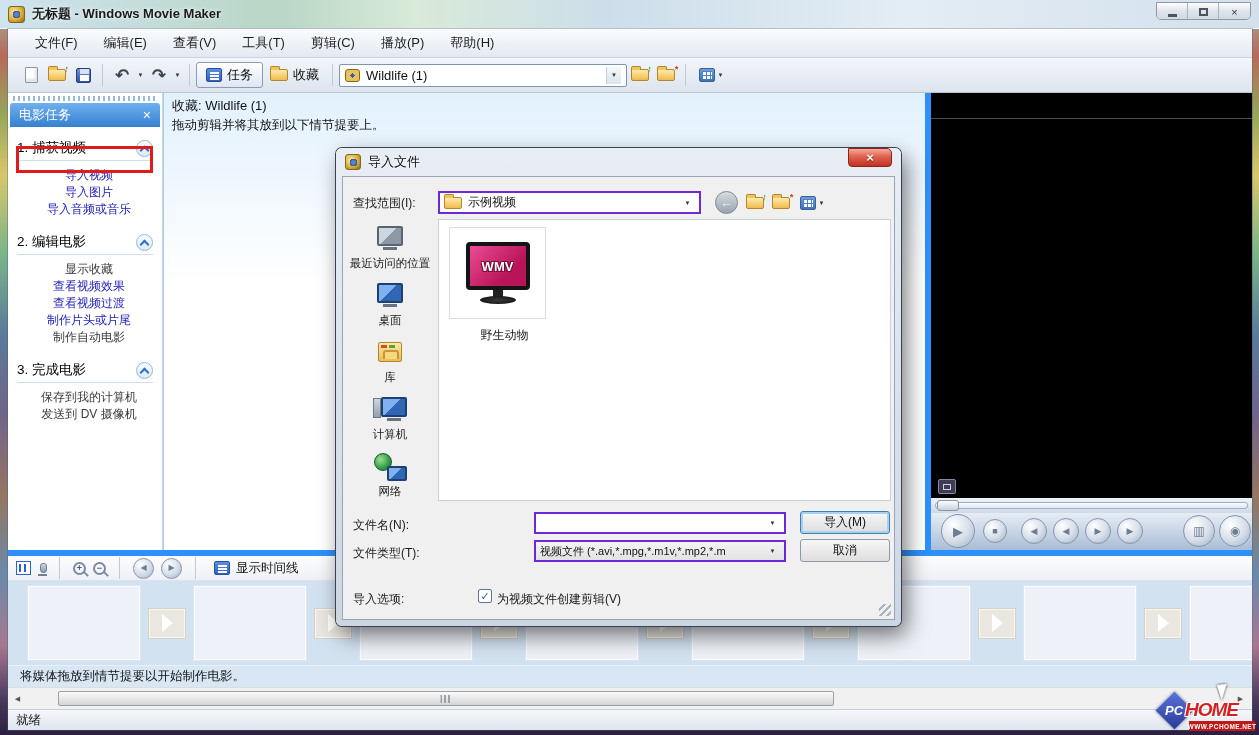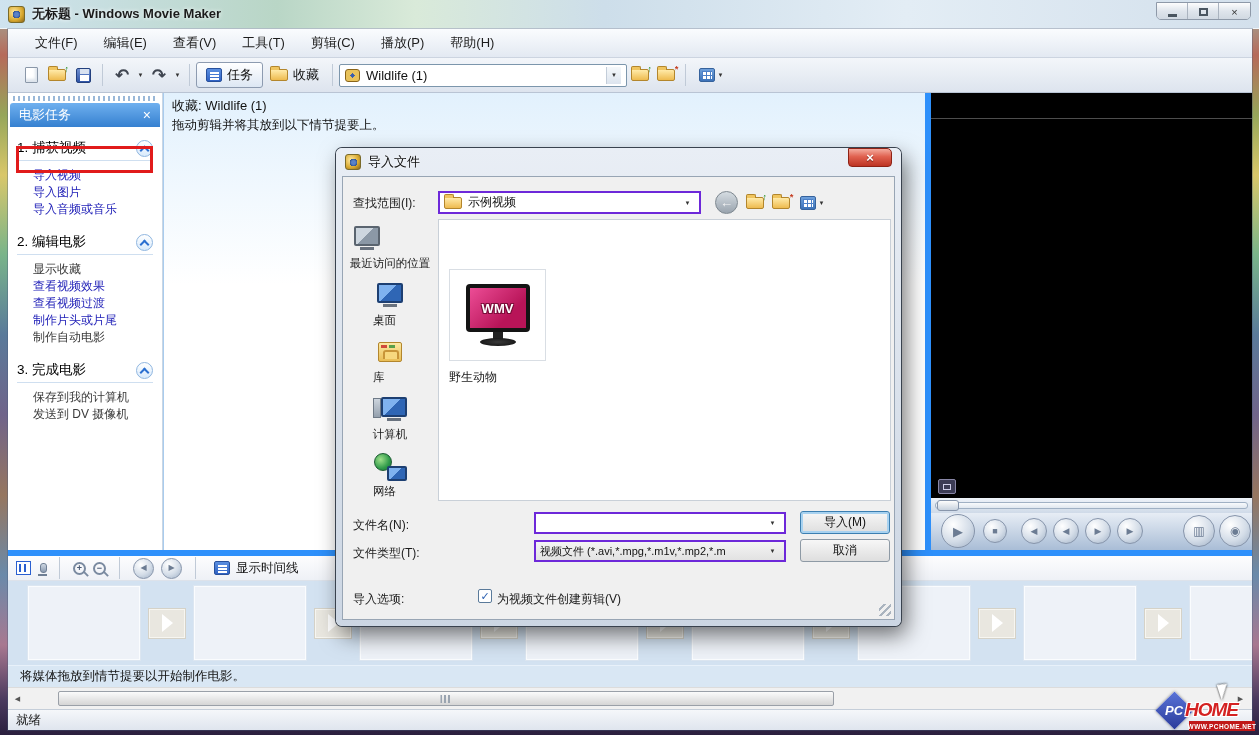--- a/index.html
+++ b/index.html
@@ -44,21 +44,21 @@
   .combo{height:23px;border:1px solid #7c96ac;background:#fff;border-radius:2px;display:flex;align-items:center;padding:0 5px;gap:6px;font-size:13px;color:#111;}
   .combo .cbx{margin-left:auto;width:15px;height:17px;display:flex;align-items:center;justify-content:center;background:linear-gradient(#f5f8fb,#dce4ee);border-left:1px solid #c3cdd9;}
   .reel{width:15px;height:13px;border-radius:3px;border:1px solid #8a6418;background:radial-gradient(circle at 50% 50%,#3a5fae 0 24%,#e8c25a 25% 100%);flex:none;}
   .ico-views{width:16px;height:14px;border:1px solid #35629c;background:linear-gradient(#6ea0dc,#3c72b8);border-radius:2px;position:relative;}
   .ico-views::before{content:"";position:absolute;inset:2px;background:#fff;background-image:linear-gradient(#4c80c8 1px,transparent 1px),linear-gradient(90deg,#4c80c8 1px,transparent 1px);background-size:4px 4px;}
   
   .taskpane{position:absolute;left:0;top:64px;width:155px;height:457px;background:#fff;border-right:1px solid #c9d6e4;overflow:hidden;}
   .pane-grip{height:5px;margin:3px 5px 2px;background:repeating-linear-gradient(90deg,#9ab8d8 0 2px,transparent 2px 5px);}
   .tp-header{margin:0 2px;height:24px;background:linear-gradient(#6fb0ef,#3580d0);border-radius:3px 3px 0 0;color:#fff;font-size:13px;display:flex;align-items:center;padding:0 9px;}
   .tp-x{margin-left:auto;font-size:14px;line-height:1;color:#fff;}
-  .tp-sec{margin:12px 9px 0 9px;}
+  .tp-sec{margin:12px 9px 0 9px;text-align:center;}
   .tp-h{display:flex;align-items:center;font-size:13.5px;color:#000;border-bottom:1px solid #cfdff0;padding-bottom:3px;}
   .tp-chev{width:17px;height:17px;border-radius:50%;border:1px solid #8fb6e0;background:linear-gradient(#ffffff,#d8eafc);position:relative;margin-left:auto;flex:none;}
   .tp-chev::after{content:"";position:absolute;left:4px;top:6px;width:5px;height:5px;border-left:2px solid #2a6fd0;border-top:2px solid #2a6fd0;transform:rotate(45deg);}
   .tp-items{padding:5px 0 2px 8px;}
   .tp-item{font-size:12px;margin:2px 8px;color:#2222b8;line-height:15px;}
   .tp-item.plain{color:#3a3a3a;}
   .collection{position:absolute;left:155px;top:64px;width:762px;height:457px;background:linear-gradient(#e2f1fd,#ffffff 42%);border-left:1px solid #a9ccee;padding:4px 0 0 8px;}
   .col-title{font-size:13px;color:#111;}
   .col-sub{font-size:12.5px;color:#111;margin-top:2px;}
   .vsplit{position:absolute;left:917px;top:64px;width:6px;height:457px;background:#2e90fb;}
@@ -102,37 +102,37 @@
   .dlg-close{position:absolute;right:9px;top:0;width:44px;height:19px;border-radius:0 5px 4px 4px;
     background:linear-gradient(#f4ab9e,#e0614f 45%,#bd3423);border:1px solid #8e2215;color:#fff;
     display:flex;align-items:center;justify-content:center;font-size:13px;font-weight:bold;text-shadow:0 1px 1px #7a1a0e;}
   .dlg-client{position:absolute;left:6px;top:28px;width:553px;height:444px;background:#f0f0f0;border:1px solid #98a5b4;}
   .dl{position:absolute;font-size:12px;color:#1a1a1a;}
   .dcombo{position:absolute;height:23px;border:2px solid #6d28d9;background:#fff;display:flex;align-items:center;gap:6px;padding:0 4px;font-size:12px;color:#111;}
   .dcombo .cbx{margin-left:auto;width:15px;height:100%;display:flex;align-items:center;justify-content:center;}
   .navcircle{position:absolute;width:23px;height:23px;border-radius:50%;background:linear-gradient(#d5dce2,#9aa4ae);border:1px solid #7e8890;color:#f5f5f5;display:flex;align-items:center;justify-content:center;font-size:13px;font-weight:bold;}
   .navico{position:absolute;width:24px;height:23px;display:flex;align-items:center;justify-content:center;}
   .places{position:absolute;left:0;top:42px;width:94px;height:282px;display:flex;flex-direction:column;align-items:center;padding-top:6px;gap:11px;}
-  .place{display:flex;flex-direction:column;gap:3px;font-size:11.5px;color:#1a1a1a;white-space:nowrap;}
+  .place{display:flex;flex-direction:column;align-items:center;gap:3px;font-size:11.5px;color:#1a1a1a;white-space:nowrap;}
   .pic{width:34px;height:28px;position:relative;}
   .scrn{position:absolute;left:4px;top:1px;width:26px;height:20px;background:#1d3f72;border-radius:2px;padding:2px;}
   .scrn i{display:block;width:100%;height:100%;background:linear-gradient(135deg,#7fb2ef 0 45%,#2f66b5 46%);}
   .scrn::after{content:"";position:absolute;left:50%;bottom:-4px;transform:translateX(-50%);width:14px;height:3px;background:#69727e;}
   .pic-gray .scrn{background:#5a646f;}
   .pic-gray .scrn i{background:linear-gradient(135deg,#cdd6df 0 45%,#8b98a6 46%);}
   .lib{position:absolute;left:5px;top:3px;width:24px;height:20px;background:linear-gradient(#fce9a2,#e9bd55);border:1px solid #b3862c;border-radius:2px;}
   .lib::before{content:"";position:absolute;left:2px;top:2px;width:6px;height:3px;background:#d04a3a;}
   .lib::after{content:"";position:absolute;left:10px;top:2px;width:6px;height:3px;background:#5aa04a;}
   .lib i{position:absolute;left:4px;bottom:2px;width:16px;height:9px;border:2px solid #c89538;border-bottom:none;border-radius:3px 3px 0 0;background:#f7d87e;}
   .tower{position:absolute;left:0;top:2px;width:8px;height:20px;background:linear-gradient(#cdd5de,#94a0ad);border:1px solid #6f7a87;}
   .globe{position:absolute;left:1px;top:0;width:18px;height:18px;border-radius:50%;background:radial-gradient(circle at 35% 35%,#9fe08a,#2f9a4a 60%,#1c6c3a);border:1px solid #1a5a30;}
   .minisrn{position:absolute;right:0;bottom:0;width:20px;height:15px;background:#1d3f72;border-radius:2px;padding:2px;}
   .minisrn i{display:block;width:100%;height:100%;background:linear-gradient(135deg,#7fb2ef 0 45%,#2f66b5 46%);}
   .filelist{position:absolute;left:95px;top:42px;width:453px;height:282px;background:#fff;border:1px solid #c9d0d8;}
-  .file-item{position:absolute;left:10px;top:7px;width:111px;text-align:left;margin-top:42px;}
+  .file-item{position:absolute;left:10px;top:7px;width:111px;text-align:center;}
   .thumb-frame{width:97px;height:92px;border:1px solid #d9dee4;display:flex;align-items:center;justify-content:center;background:#fff;}
   .wmv{position:relative;width:64px;height:62px;}
   .wmv-scr{position:absolute;left:0;top:0;width:64px;height:48px;background:#141414;border-radius:4px;padding:4px;}
   .wmv-scr i{display:flex;width:100%;height:100%;background:linear-gradient(135deg,#ec4d96,#b81458 70%);align-items:center;justify-content:center;color:#fff;font-weight:bold;font-size:13px;text-shadow:1px 1px 0 #7a0c38,-1px -1px 0 #7a0c38,1px -1px 0 #7a0c38,-1px 1px 0 #7a0c38;font-style:normal;}
   .wmv::before{content:"";position:absolute;left:50%;bottom:6px;transform:translateX(-50%);width:10px;height:8px;background:#222;}
   .wmv::after{content:"";position:absolute;left:50%;bottom:0;transform:translateX(-50%);width:36px;height:8px;border-radius:50%;background:radial-gradient(#3a3a3a,#0c0c0c);}
   .file-label{margin-top:8px;font-size:12px;color:#1a1a1a;}
   .btn{position:absolute;width:90px;height:23px;font-size:12px;color:#111;border:1px solid #8e9aa5;border-radius:3px;background:linear-gradient(#f7f7f7,#dedede);display:flex;align-items:center;justify-content:center;}
   .btn-default{border:1px solid #3c7fb1;box-shadow:inset 0 0 0 2px #a8d2f0;}
   .gcombo{background:linear-gradient(#f4f4f4,#e2e2e2);}

